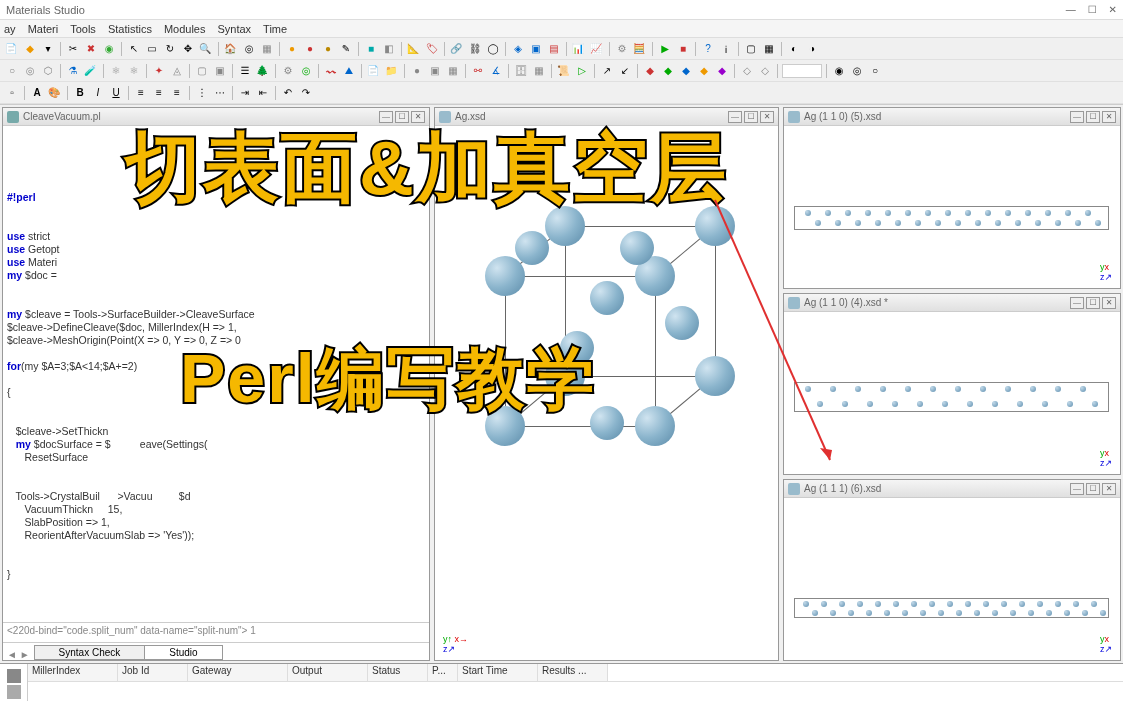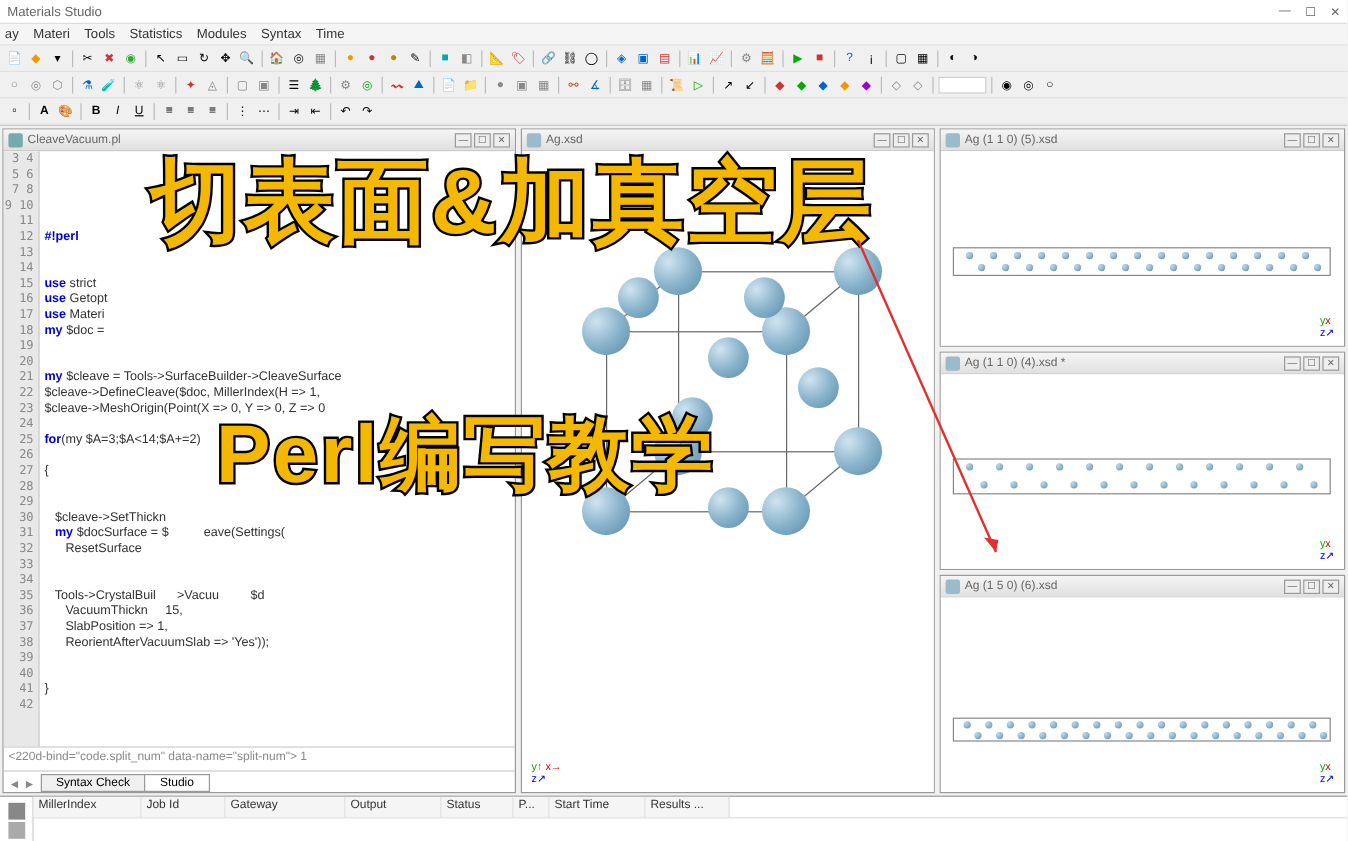--- a/index.html
+++ b/index.html
@@ -20,21 +20,21 @@
 .panel-header-icon { width: 12px; height: 12px; background: #7aa; margin-right: 4px; border-radius: 2px; }
 .panel-header-spacer { flex: 1; }
 .panel-header-btns { display: flex; gap: 2px; }
 .phb { width: 14px; height: 12px; border: 1px solid #999; background: #eee; font-size: 8px; display: flex; align-items: center; justify-content: center; cursor: pointer; }
 .code-panel { width: 428px; }
 .gutter { width: 30px; background: #e8e8e8; text-align: right; padding-right: 4px; font-size: 10px; line-height: 13px; color: #888; font-family: Consolas, monospace; border-right: 1px solid #ccc; }
 .code-body { flex: 1; display: flex; overflow: hidden; }
 .code-text { flex: 1; font-family: Consolas, monospace; font-size: 10.5px; line-height: 13px; padding: 0 4px; white-space: pre; color: #333; overflow: hidden; }
 .kw { color: #0000cc; font-weight: bold; }
 .code-tabs { height: 18px; border-top: 1px solid #ccc; display: flex; align-items: flex-end; font-size: 10px; }
-.code-tab { padding: 1px 12px; border: 1px solid #999; background: #f0f0f0; margin-right: -1px; cursor: pointer; }
+.code-tab { padding: 1px 24px; border: 1px solid #999; background: #f0f0f0; margin-right: -1px; cursor: pointer; }
 .code-tab.active { background: #fff; }
 .split-line { height: 20px; border-top: 1px solid #ccc; font-size: 10px; padding: 2px 4px; color: #888; }
 .viewer-panel { flex: 1; position: relative; }
 .viewer-3d { flex: 1; position: relative; background: #fff; }
 .side-panels { width: 342px; display: flex; flex-direction: column; }
 .side-panel { flex: 1; }
 .side-view { flex: 1; position: relative; background: #fff; }
 .slab { position: absolute; border: 1px solid #888; }
 .atom-sm { width: 6px; height: 6px; border-radius: 50%; background: radial-gradient(circle at 30% 30%, #c0d8e8, #6090b0); position: absolute; }
 .axis-gizmo { position: absolute; bottom: 6px; font-size: 9px; }
@@ -226,60 +226,20 @@
       <span class="panel-header-icon"></span>
       <span>CleaveVacuum.pl</span>
       <div class="panel-header-spacer"></div>
       <div class="panel-header-btns">
         <span class="phb">—</span>
         <span class="phb">☐</span>
         <span class="phb">✕</span>
       </div>
     </div>
     <div class="code-body">
-      <div class="gutter" id="gutter">3
-4
-5
-6
-7
-8
-9
-10
-11
-12
-13
-14
-15
-16
-17
-18
-19
-20
-21
-22
-23
-24
-25
-26
-27
-28
-29
-30
-31
-32
-33
-34
-35
-36
-37
-38
-39
-40
-41
-42</div>
       <div class="code-text">
 <span></span>
 <span></span>
 <span></span>
 <span></span>
 <span class="kw">#!perl</span>
 <span></span>
 <span></span>
 <span><span class="kw">use</span><span> strict</span></span>
 <span><span class="kw">use</span><span> Getopt</span></span>
@@ -457,21 +417,21 @@
             <div class="atom-sm" style="left:247px;top:18px"></div>
             <div class="atom-sm" style="left:272px;top:18px"></div>
             <div class="atom-sm" style="left:297px;top:18px"></div>
         </div>
         <div class="axis-gizmo" style="right:8px"><span class="axis-y">y</span><span class="axis-x">x</span><br><span class="axis-z">z↗</span></div>
       </div>
     </div>
     <div class="panel side-panel">
       <div class="panel-header">
         <span class="panel-header-icon" style="background:#9bc"></span>
-        <span>Ag (1 5 0) (6).xsd</span>
+        <span>Ag (1 1 1) (6).xsd</span>
         <div class="panel-header-spacer"></div>
         <div class="panel-header-btns">
           <span class="phb">—</span>
           <span class="phb">☐</span>
           <span class="phb">✕</span>
         </div>
       </div>
       <div class="side-view">
         <div class="slab" style="left:10px;top:100px;width:315px;height:20px">
           <div class="atom-sm" style="left:8px;top:2px"></div>

